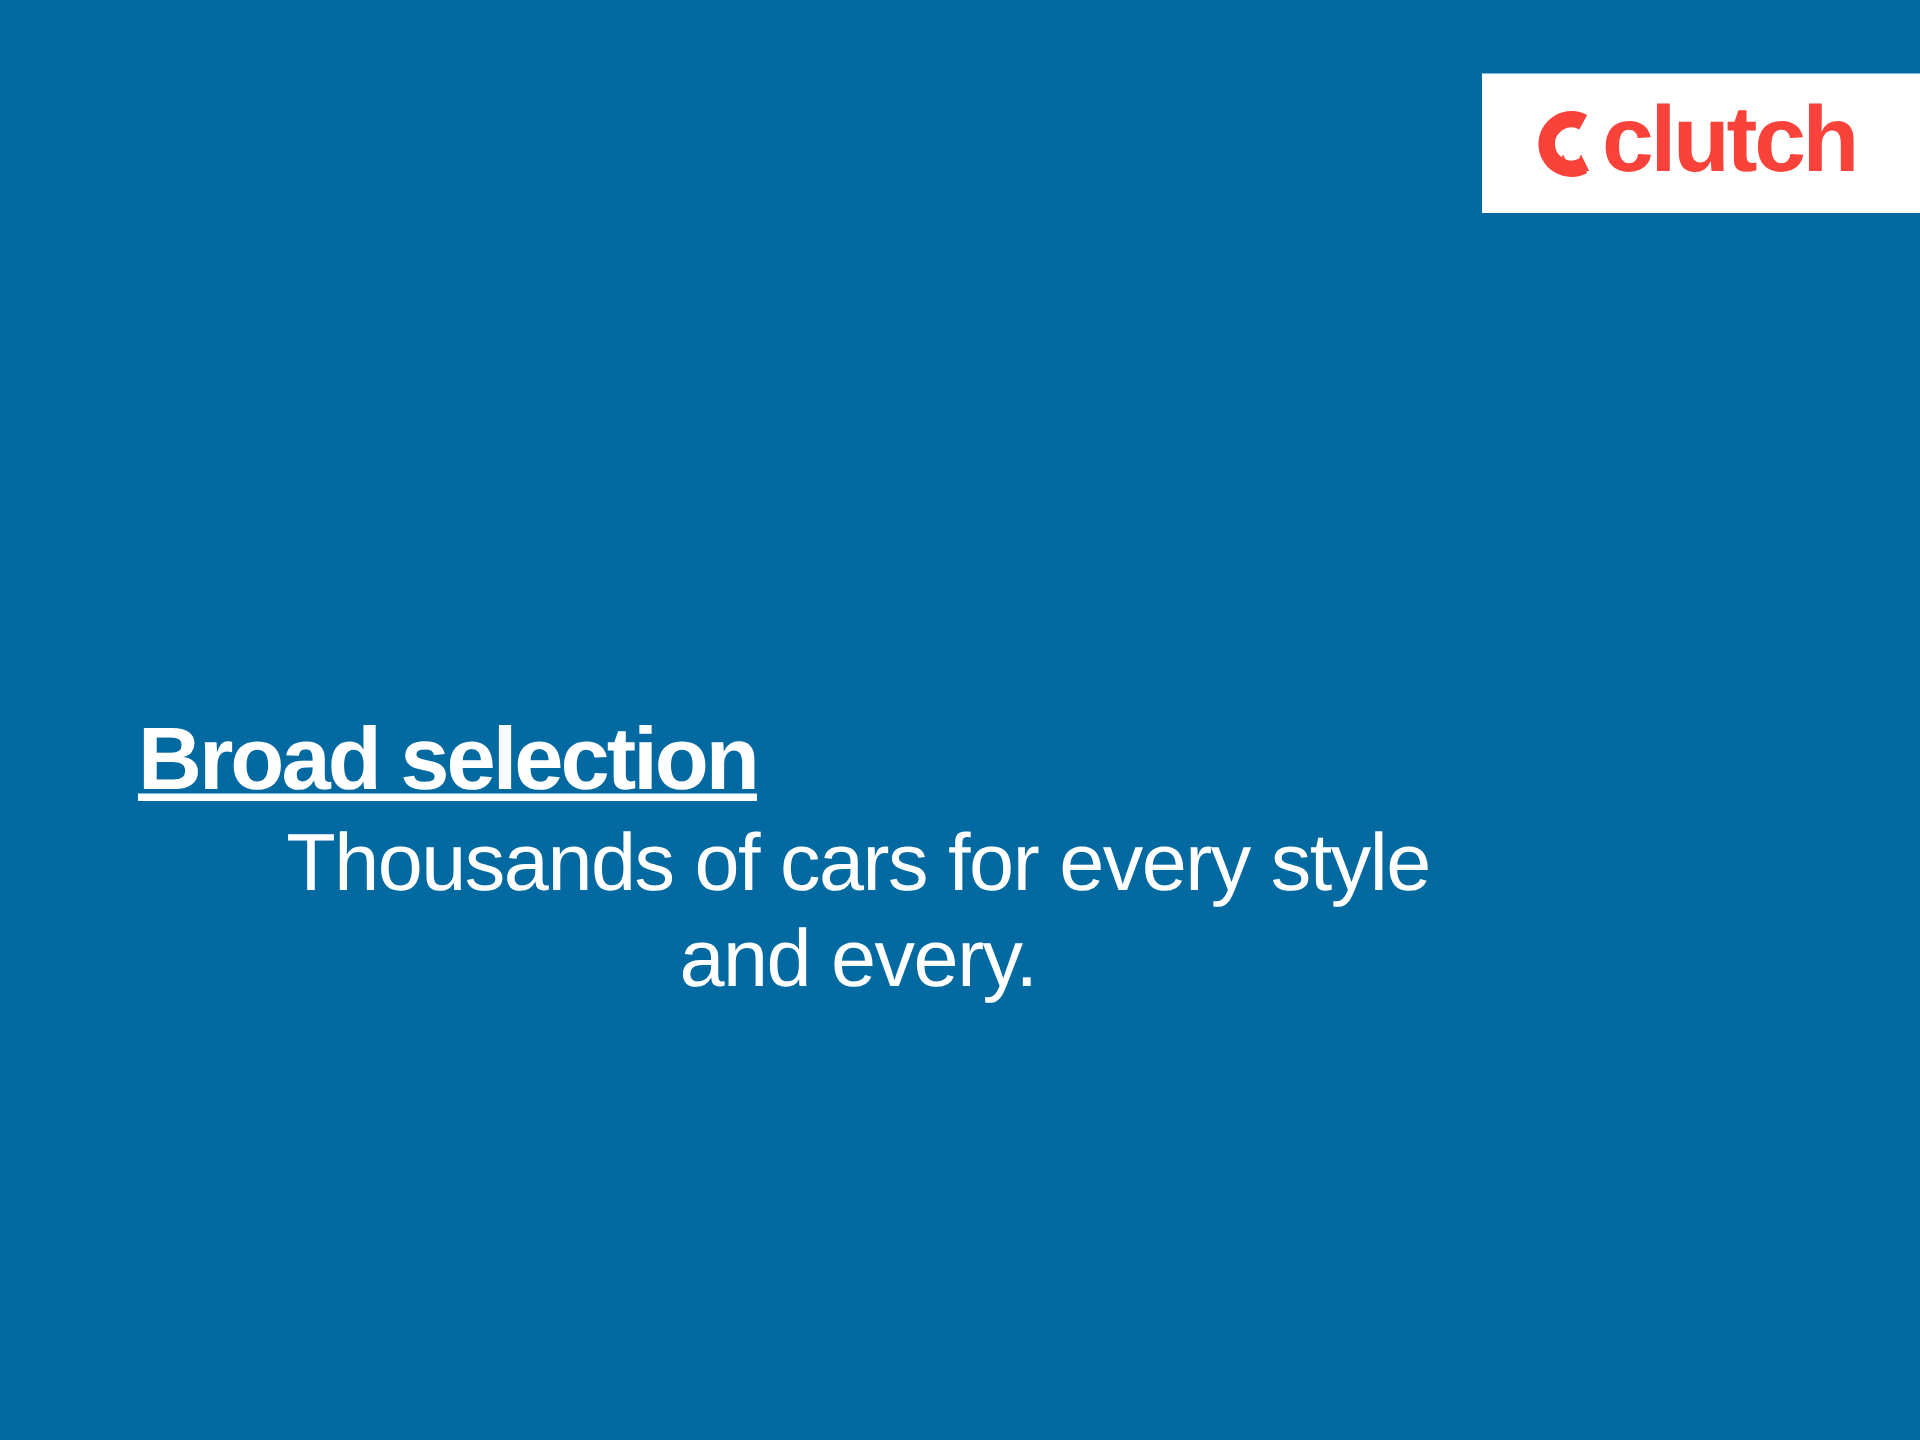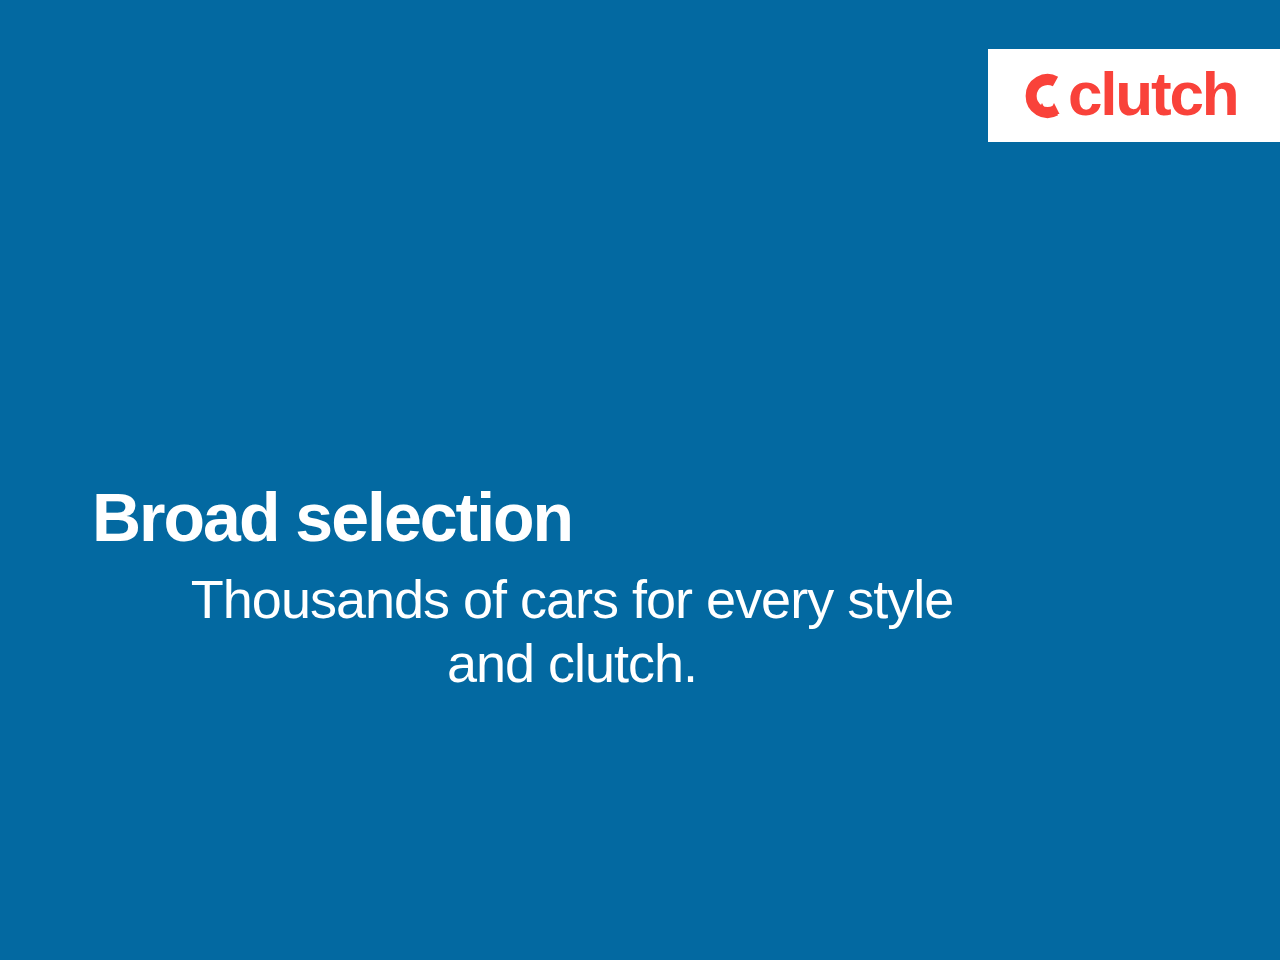--- a/index.html
+++ b/index.html
@@ -70,39 +70,39 @@
     line-height: 1.15;
     letter-spacing: -0.6px;
     color: #FFFFFF;
     white-space: nowrap;
   }
 
   .headline {
     position: absolute;
     left: 92px;
     top: 434px;
-    font-size: 68px;
+    font-size: 59px;
     font-weight: 700;
     line-height: 1.1;
     letter-spacing: -2.0px;
     color: #FFFFFF;
     white-space: nowrap;
+    text-decoration: underline;
   }
 
   .subhead {
     position: absolute;
     left: 92px;
     top: 543px;
     width: 960px;
     font-size: 54px;
     font-weight: 400;
     line-height: 64px;
     letter-spacing: -1.0px;
     color: #FFFFFF;
-    margin-top: 24px;
   }
   .subhead-line {
     display: block;
     white-space: nowrap;
   }
 </style>
 </head>
 <body>
 
 <div class="slide">
@@ -121,16 +121,16 @@
 
       <span class="logo-word">clutch</span>
     </div>
   </div>
 
 
   <h1 class="headline">Broad selection</h1>
 
   <div class="subhead">
     <span class="subhead-line">Thousands of cars for every style</span>
-    <span class="subhead-line">and clutch.</span>
+    <span class="subhead-line">and every.</span>
   </div>
 
 </div>
 
 </body></html>

